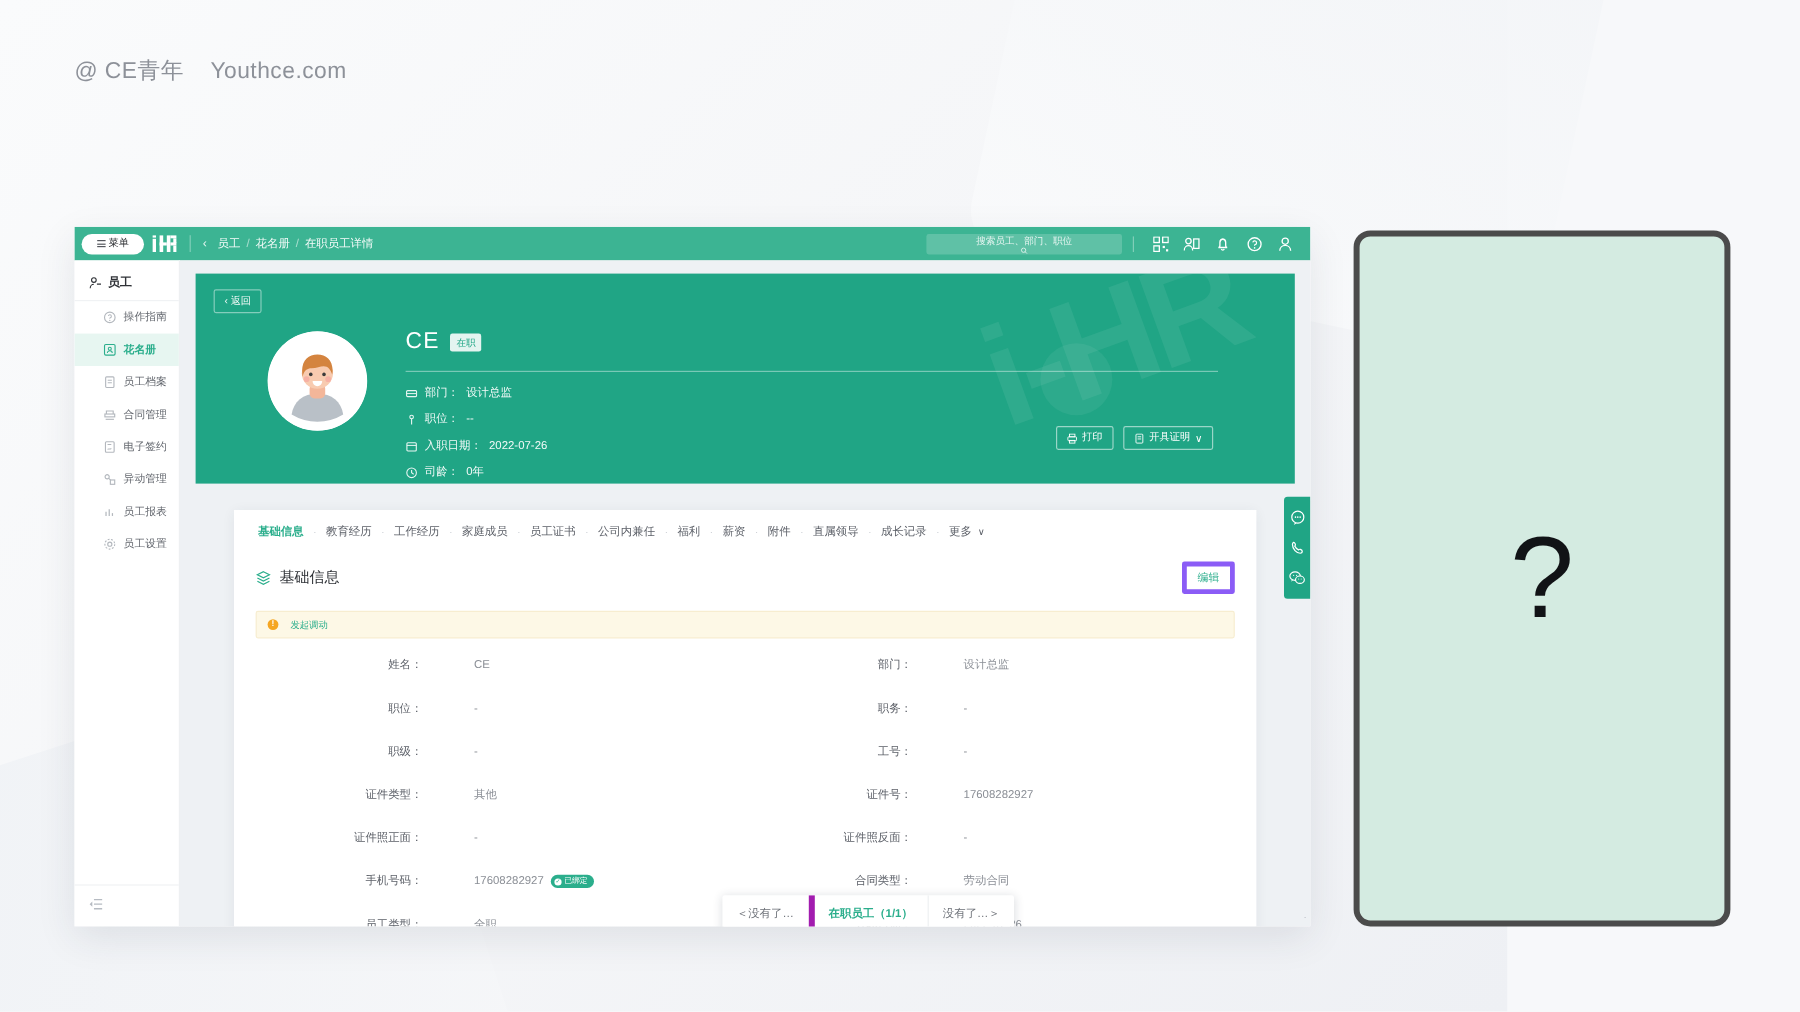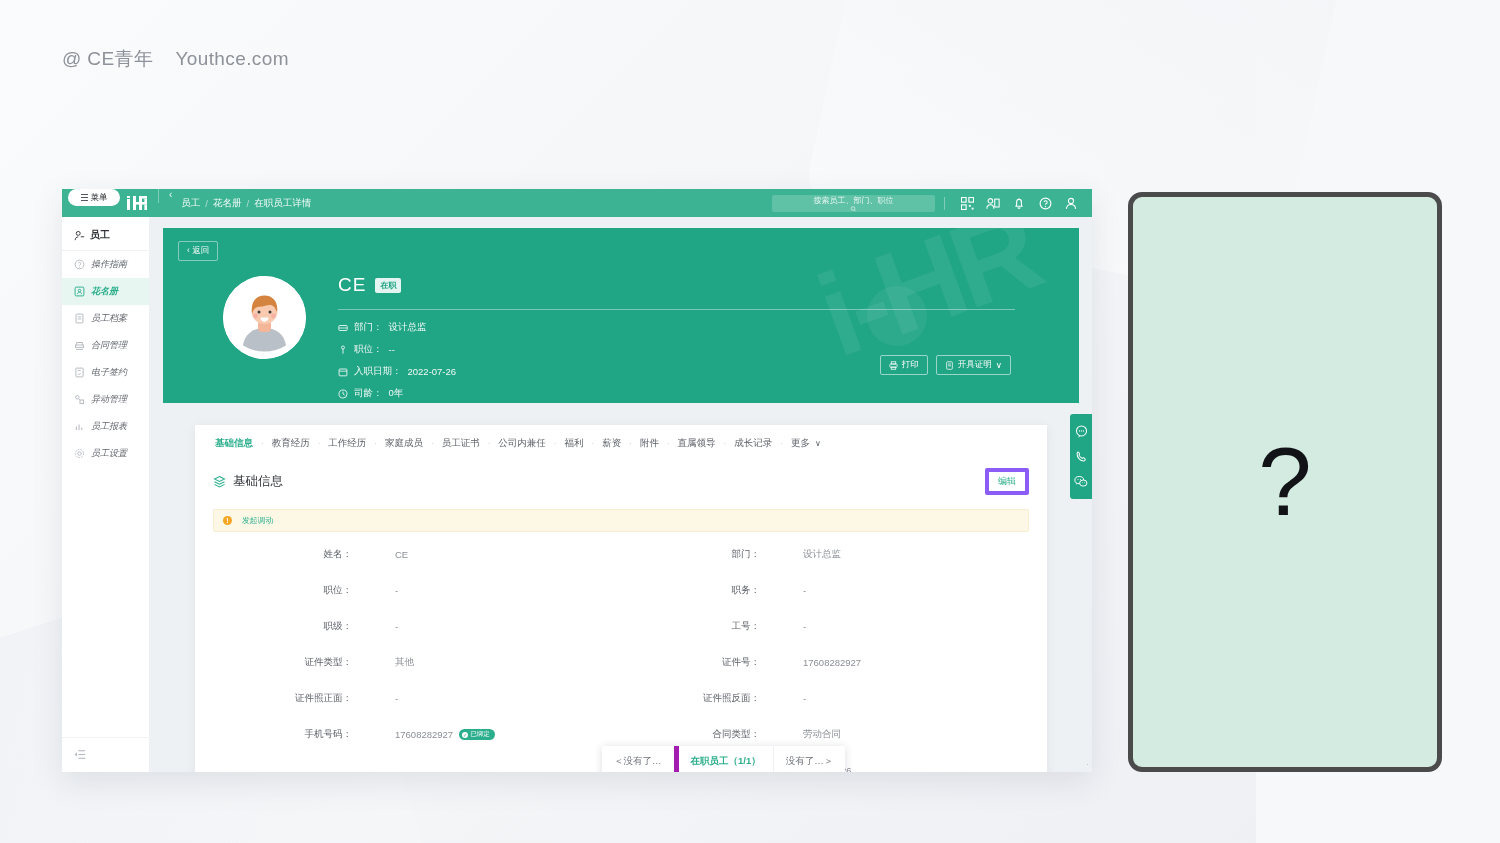--- a/index.html
+++ b/index.html
@@ -49,21 +49,21 @@
   
   .app {
     position: absolute; left: 62px; top: 189px;
     width: 1030px; height: 583px;
     background: #ffffff;
     box-shadow: 0 10px 30px rgba(40,50,70,.10);
     overflow: hidden;
   }
   .topbar {
     height: 28px; background: #3cb493;
-    display: flex; 
+    display: flex; align-items: center;
     position: relative;
   }
   .menu-pill {
     margin-left: 6px;
     height: 17px; min-width: 52px;
     background: #fff; border-radius: 9px;
     display: flex; align-items: center; justify-content: center;
     gap: 3px; padding: 0 7px;
     font-size: 8.5px; color: #2a2c30;
   }
@@ -117,24 +117,23 @@
     border-right: 1px solid #eef0f2;
   }
   .side-head {
     display: flex; align-items: center; gap: 5px;
     padding: 7px 10px 8px 12px;
     font-size: 10px; color: #2f3237; font-weight: bold;
     border-bottom: 1px solid #f0f2f4;
   }
   .side-item {
     display: flex; align-items: center; gap: 6px;
-    padding: 7px 8px 7px 12px;
+    padding: 7px 8px 7px 24px;
     font-size: 9px; color: #62666d;
     cursor: default;
-    font-style: italic;
   }
   .side-item.active { background: #e7f6f1; color: #2bae8c; font-weight: bold; }
   .side-item .ico { width: 11px; height: 11px; display: block; opacity: .75; }
   .side-item.active .ico { opacity: 1; }
   .side-collapse {
     position: absolute; left: 0; right: 0; bottom: 0;
     border-top: 1px solid #f0f2f4;
     padding: 8px 12px;
   }
 
@@ -171,21 +170,21 @@
   .avatar {
     position: absolute; left: 60px; top: 48px;
     width: 83px; height: 83px; border-radius: 50%;
     background: #fff; overflow: hidden;
   }
   .profile-info { position: absolute; left: 175px; top: 46px; right: 22px; }
   .pname-row { display: flex; align-items: center; gap: 9px; }
   .pname { font-size: 19px; color: #fff; letter-spacing: 1px; }
   .badge-onjob {
     background: rgba(255,255,255,.88); color: #20a585;
-    font-size: 8px; padding: 2px 5px; border-radius: 2px; font-weight: bold;
+    font-size: 8px; padding: 2px 5px; border-radius: 2px; font-weight: normal;
   }
   .pline {
     margin-top: 13px; height: 1px; background: rgba(255,255,255,.4);
     width: 677px;
   }
   .meta { margin-top: 11px; }
   .meta-row {
     display: flex; align-items: center; gap: 6px;
     font-size: 9.5px; color: rgba(255,255,255,.94);
     margin-bottom: 9px;
@@ -667,20 +666,24 @@
               <div class="frow">
                 <span class="flabel">手机号码：</span>
                 <span class="fvalue">
                   <span>17608282927</span>
                   <span class="bind-badge">
                     <span class="ck">✓</span>
                     <span>已绑定</span>
                   </span>
                 </span>
               </div>
+              <div class="frow">
+                <span class="flabel">员工类型：</span>
+                <span class="fvalue">全职</span>
+              </div>
             </div>
 
             <div class="col">
               <div class="frow">
                 <span class="flabel">部门：</span>
                 <span class="fvalue">设计总监</span>
               </div>
               <div class="frow">
                 <span class="flabel">职务：</span>
                 <span class="fvalue">-</span>

